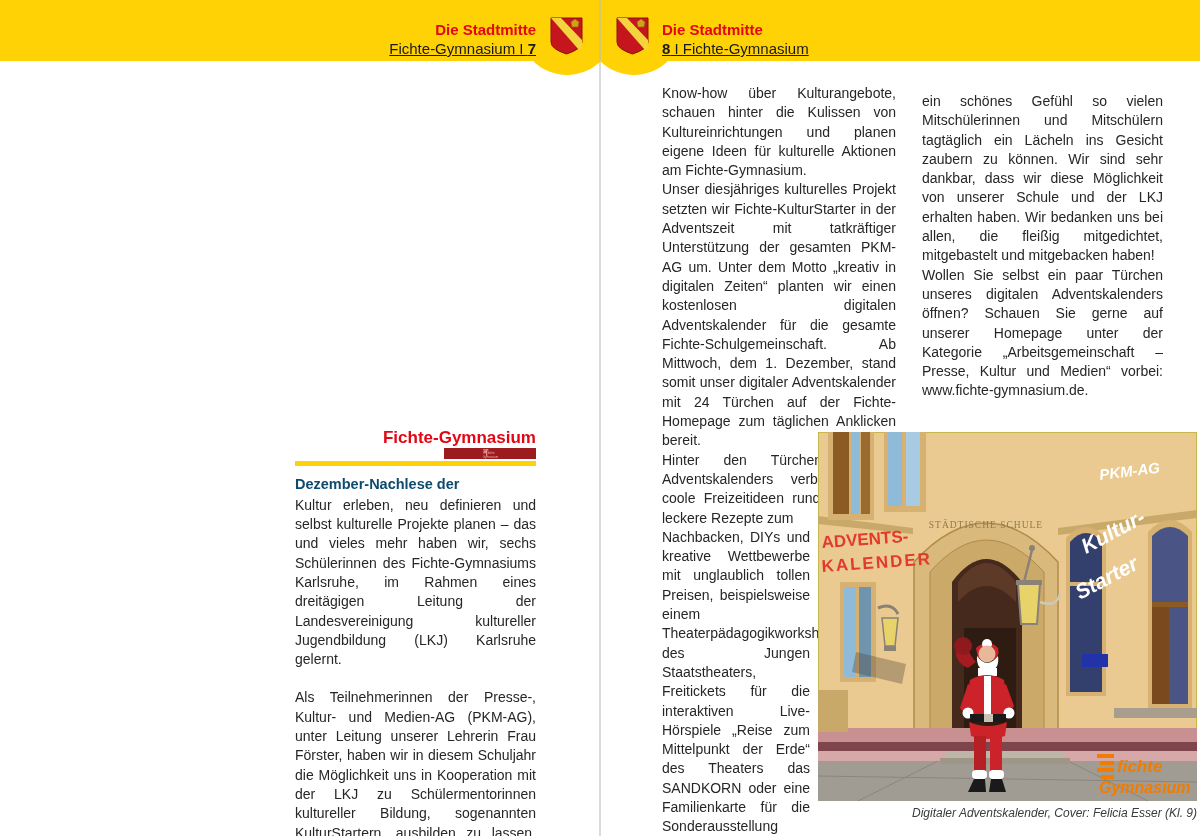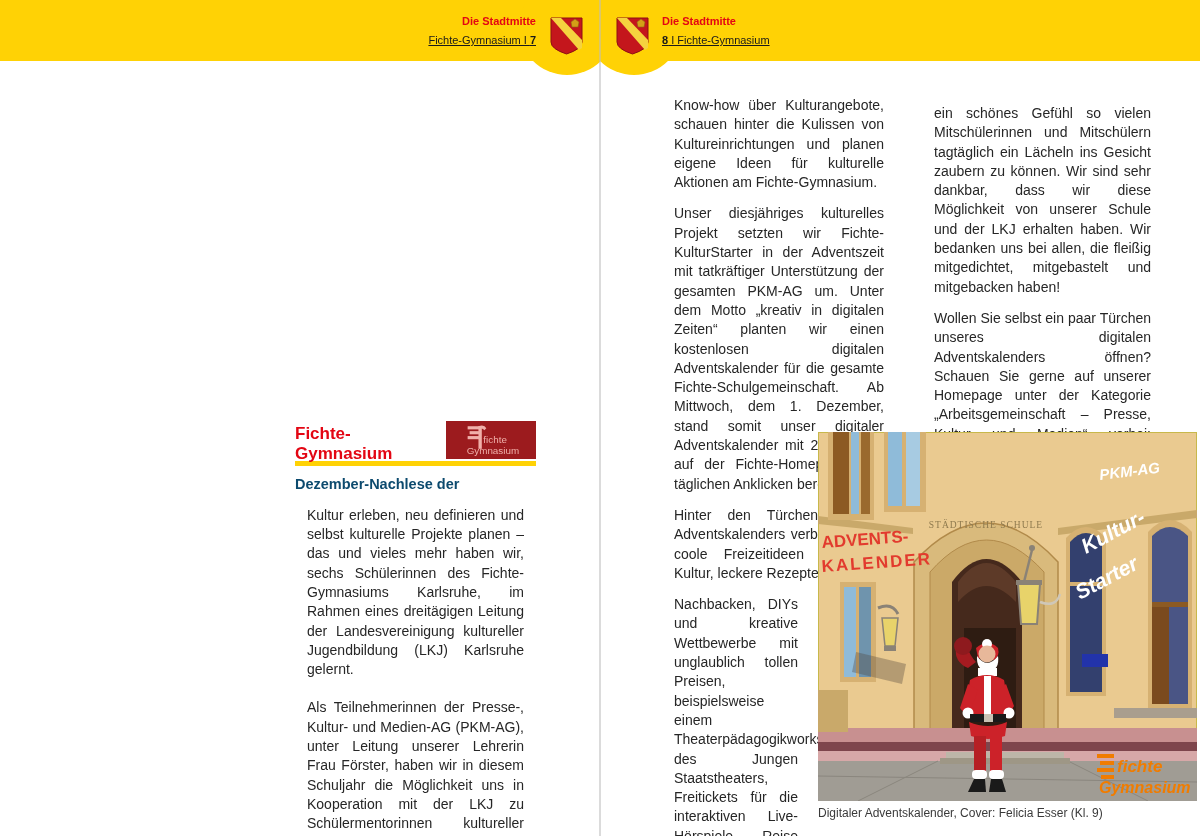--- a/index.html
+++ b/index.html
@@ -7,47 +7,47 @@
     width:1200px;height:836px;position:relative;background:#ffffff;
     font-family:"Liberation Sans", sans-serif;color:#222;overflow:hidden;
   }
   
   .band{position:absolute;left:0;top:0;width:1200px;height:61px;background:#FFD205;}
   .bulge{position:absolute;width:96px;height:96px;border-radius:50%;background:#FFD205;top:-21px;}
   .bulge.l{left:519px;} .bulge.r{left:586px;}
   .crest{position:absolute;top:17px;width:35px;height:38px;}
   .crest.l{left:549px;} .crest.r{left:615px;}
   .fold{position:absolute;left:599px;top:0;width:2px;height:836px;background:rgba(190,190,190,.55);}
-  .hdr{position:absolute;top:12px;font-size:11px;line-height:19px;}
+  .hdr{position:absolute;top:20px;font-size:15px;line-height:19px;}
   .hdr .sect{color:#E30613;font-weight:bold;}
   .hdr-left{left:295px;width:241px;text-align:right;}
   .hdr-right{left:662px;width:300px;text-align:left;}
   .hdr b{font-weight:bold;color:#1a1a1a;}
   .hdr .sub{color:#1a1a1a;text-decoration:underline;}
   
-  .textcol p{margin:12px;text-align:justify;hyphens:auto;-webkit-hyphens:auto;}
+  .textcol p{margin:0;text-align:justify;hyphens:auto;-webkit-hyphens:auto;}
   .textcol{font-size:14px;line-height:19.3px;color:#262626;}
   
   .left-art{position:absolute;left:295px;top:420px;width:241px;}
-  .left-head-row{display:flex;justify-content:space-between;align-items:center;height:39px;}
+  .left-head-row{display:flex;justify-content:space-between;align-items:flex-end;height:39px;flex-direction:column;}
   .left-heading{color:#E30613;font-weight:bold;font-size:17px;padding-top:8px;}
   .fichte-logo{width:92px;height:38px;background:#9C1B1E;display:block;}
   .yellow-rule{height:4.5px;background:#FFD205;margin-top:2px;margin-bottom:9px;}
   .art-title{font-weight:bold;font-size:14.5px;line-height:19.3px;color:#0c4a6e;}
   .left-art .textcol{margin-top:2px;}
   .left-art .textcol p + p{margin-top:19px;}
   
   .col1{position:absolute;left:662px;top:84px;width:234px;}
   .col1-narrow{width:148px;}
   .col2{position:absolute;left:922px;top:92px;width:241px;}
   .credit{margin-top:37px;font-style:italic;text-align:center;color:#1a1a1a;}
   
   .cover{position:absolute;left:818px;top:432px;width:379px;height:369px;}
-  .caption{position:absolute;left:818px;top:806px;width:379px;text-align:left;
-           font-size:12px;color:#3a3a3a;}
+  .caption{position:absolute;left:818px;top:806px;width:379px;text-align:right;
+           font-style:italic;font-size:12px;color:#3a3a3a;}
 </style>
 </head>
 <body>
 
 <div class="band"></div>
 <div class="bulge l"></div>
 <div class="bulge r"></div>
 
 <svg class="crest l" viewBox="0 0 35 38">
   <path d="M2 1 h31 v24 q0 7 -15.5 12 Q2 32 2 25 Z" fill="#C4161C" stroke="#8d0f14" stroke-width="1"></path>

